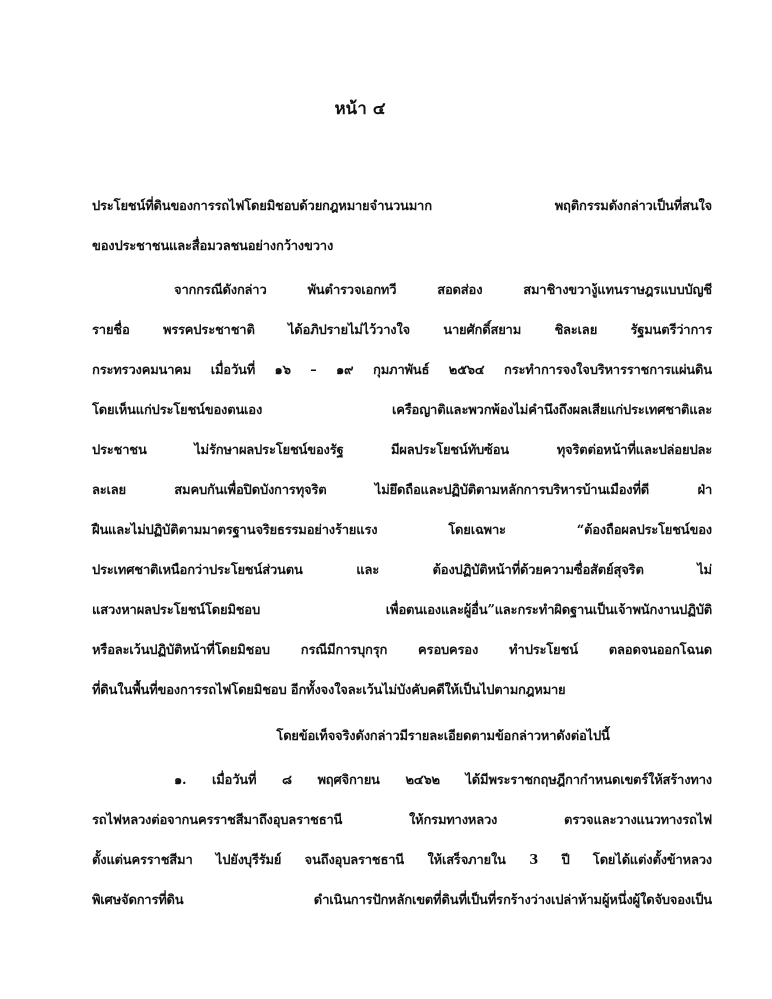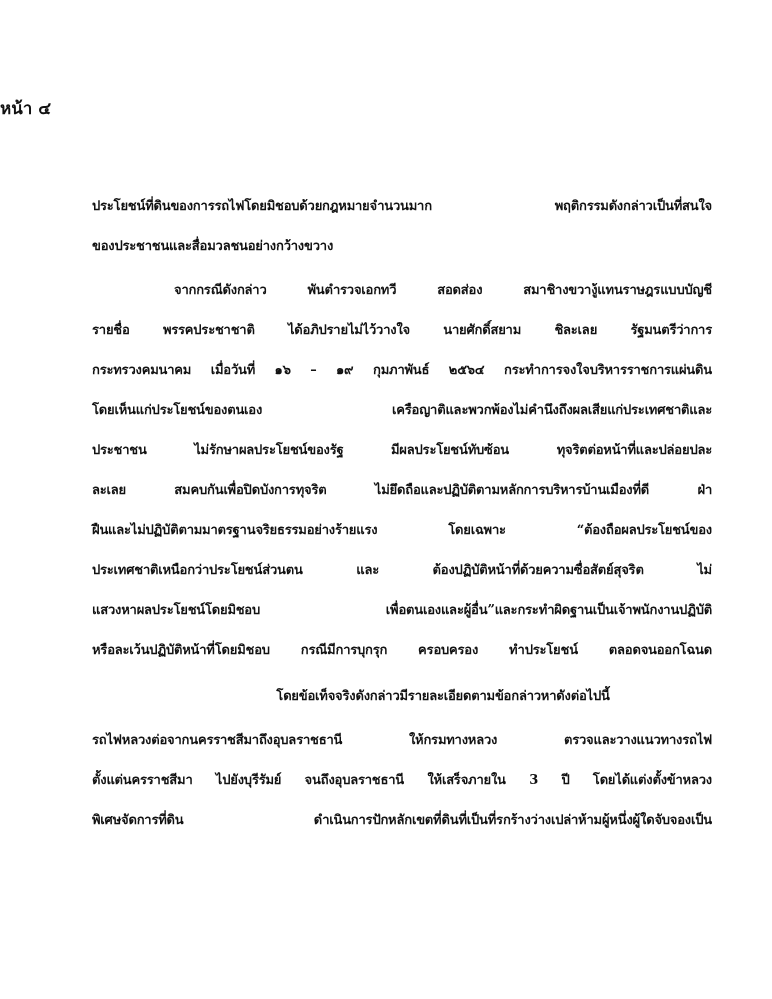--- a/index.html
+++ b/index.html
@@ -3,21 +3,21 @@
 <meta charset="utf-8">
 <style>
   html, body { margin: 0; padding: 0; background: #ffffff; }
   body {
     width: 772px; height: 999px; position: relative; overflow: hidden;
     font-family: "DejaVu Serif", "Liberation Serif", serif;
     color: #111111;
   }
   .page-header {
     position: absolute; top: 94px; left: 0; width: 720px;
-    font-size: 17px; font-weight: bold;
+    text-align: center; font-size: 17px; font-weight: bold;
   }
   .body {
     position: absolute; top: 188px; left: 92px; width: 620px;
   }
   .line {
     display: block; height: 40px; line-height: 36px;
     font-size: 13px; font-weight: bold; white-space: nowrap;
     letter-spacing: -0.2px;
   }
   .line.justify { text-align: justify; text-align-last: justify; }
@@ -39,25 +39,27 @@
     <span class="line justify indent">จากกรณีดังกล่าว  พันตำรวจเอกทวี  สอดส่อง  สมาชิางขวางู้แทนราษฎรแบบบัญชี</span>
     <span class="line justify">รายชื่อ พรรคประชาชาติ ได้อภิปรายไม่ไว้วางใจ   นายศักดิ์สยาม  ชิละเลย  รัฐมนตรีว่าการ</span>
     <span class="line justify">กระทรวงคมนาคม เมื่อวันที่ ๑๖ – ๑๙ กุมภาพันธ์  ๒๕๖๔  กระทำการจงใจบริหารราชการแผ่นดิน</span>
     <span class="line justify">โดยเห็นแก่ประโยชน์ของตนเอง เครือญาติและพวกพ้องไม่คำนึงถึงผลเสียแก่ประเทศชาติและ</span>
     <span class="line justify">ประชาชน ไม่รักษาผลประโยชน์ของรัฐ      มีผลประโยชน์ทับซ้อน ทุจริตต่อหน้าที่และปล่อยปละ</span>
     <span class="line justify">ละเลย สมคบกันเพื่อปิดบังการทุจริต    ไม่ยึดถือและปฏิบัติตามหลักการบริหารบ้านเมืองที่ดี ฝ่า</span>
     <span class="line justify">ฝืนและไม่ปฏิบัติตามมาตรฐานจริยธรรมอย่างร้ายแรง โดยเฉพาะ “ต้องถือผลประโยชน์ของ</span>
     <span class="line justify">ประเทศชาติเหนือกว่าประโยชน์ส่วนตน และ ต้องปฏิบัติหน้าที่ด้วยความซื่อสัตย์สุจริต ไม่</span>
     <span class="line justify">แสวงหาผลประโยชน์โดยมิชอบ เพื่อตนเองและผู้อื่น”และกระทำผิดฐานเป็นเจ้าพนักงานปฏิบัติ</span>
     <span class="line justify">หรือละเว้นปฏิบัติหน้าที่โดยมิชอบ กรณีมีการบุกรุก ครอบครอง ทำประโยชน์ ตลอดจนออกโฉนด</span>
+    <span class="line">ที่ดินในพื้นที่ของการรถไฟโดยมิชอบ อีกทั้งจงใจละเว้นไม่บังคับคดีให้เป็นไปตามกฎหมาย</span>
   </div>
 
   <div style="margin-top:6px;">
     <span class="line indent">โดยข้อเท็จจริงดังกล่าวมีรายละเอียดตามข้อกล่าวหาดังต่อไปนี้</span>
   </div>
 
   <div style="margin-top:4px;">
+    <span class="line justify indent">๑. เมื่อวันที่ ๘ พฤศจิกายน  ๒๔๖๒ ได้มีพระราชกฤษฎีกากำหนดเขตร์ให้สร้างทาง</span>
     <span class="line justify">รถไฟหลวงต่อจากนครราชสีมาถึงอุบลราชธานี ให้กรมทางหลวง ตรวจและวางแนวทางรถไฟ</span>
     <span class="line justify">ตั้งแต่นครราชสีมา ไปยังบุรีรัมย์ จนถึงอุบลราชธานี ให้เสร็จภายใน  3  ปี     โดยได้แต่งตั้งข้าหลวง</span>
     <span class="line justify">พิเศษจัดการที่ดิน ดำเนินการปักหลักเขตที่ดินที่เป็นที่รกร้างว่างเปล่าห้ามผู้หนึ่งผู้ใดจับจองเป็น</span>
   </div>
 
 </div>
 
 </body></html>

